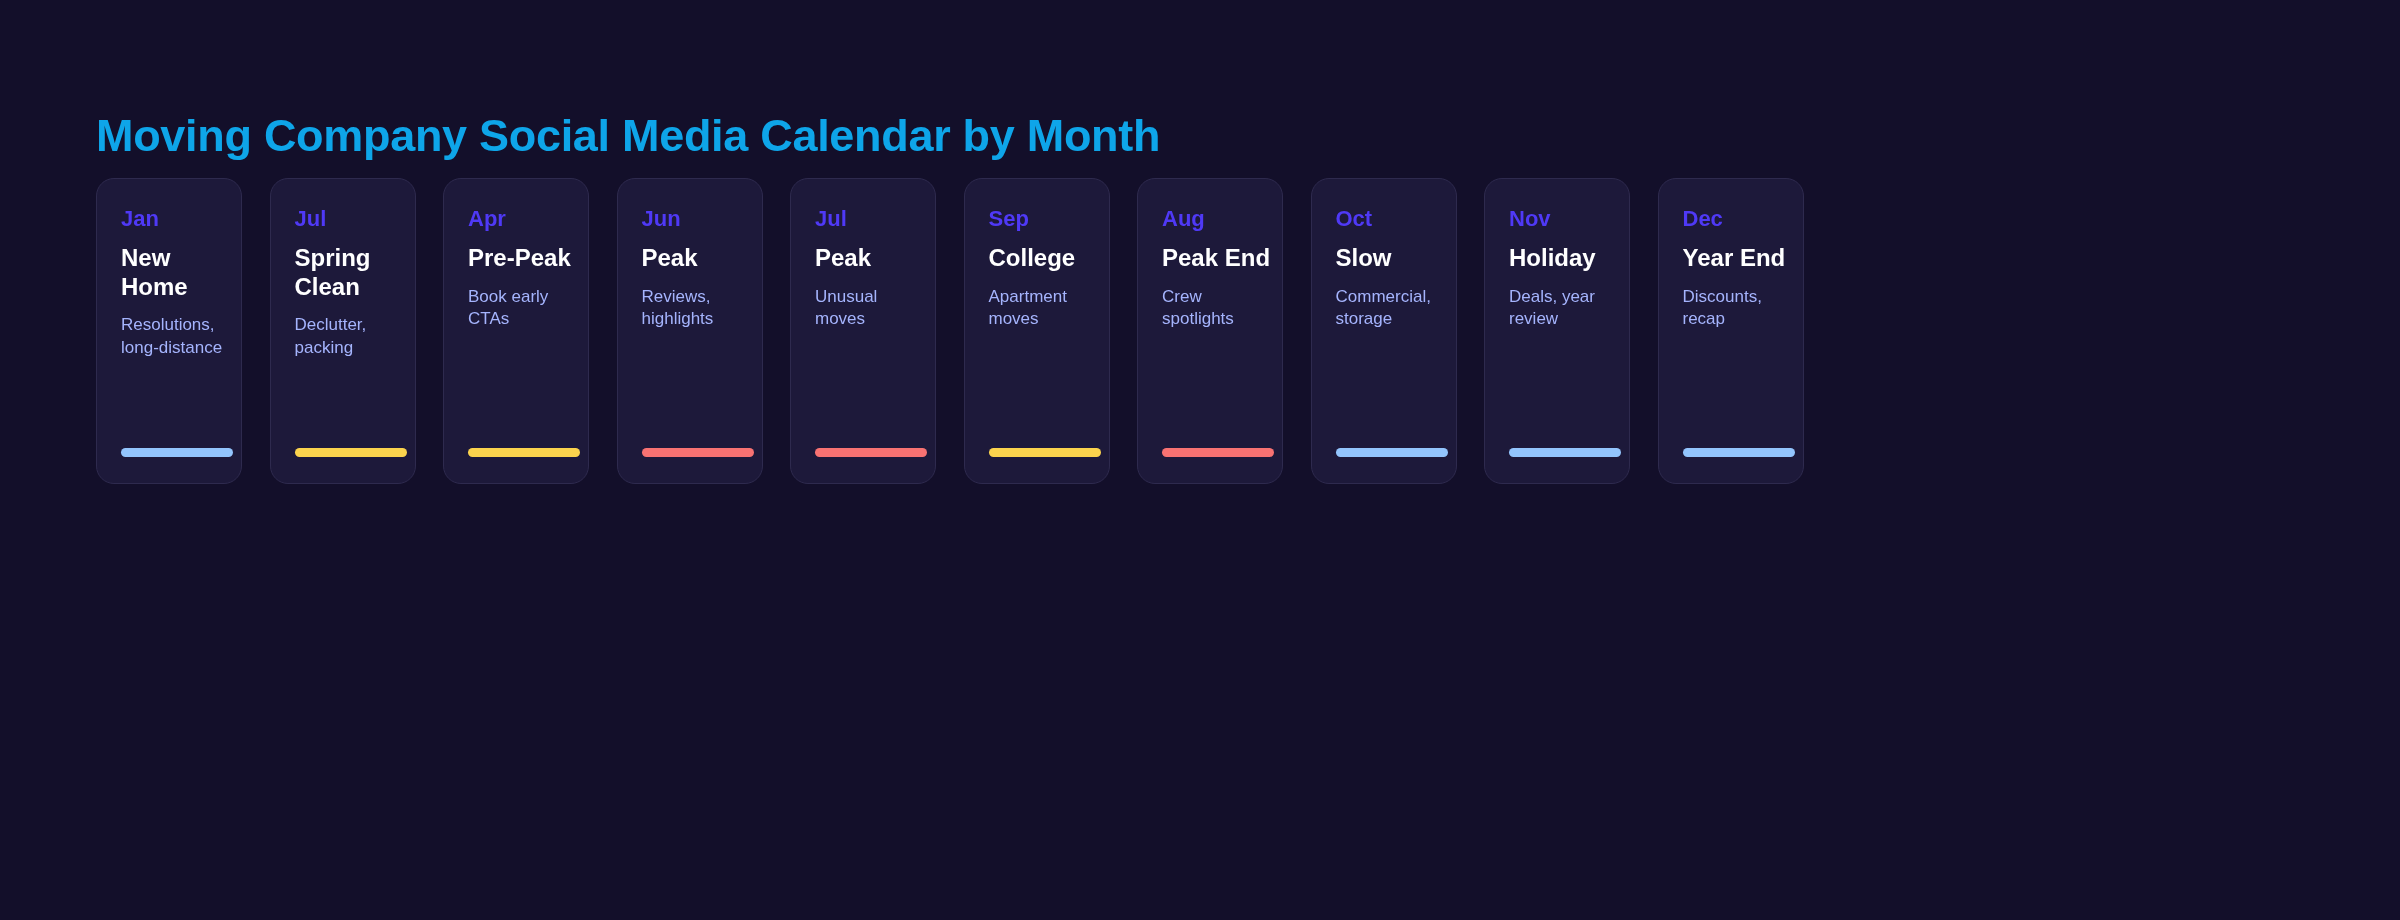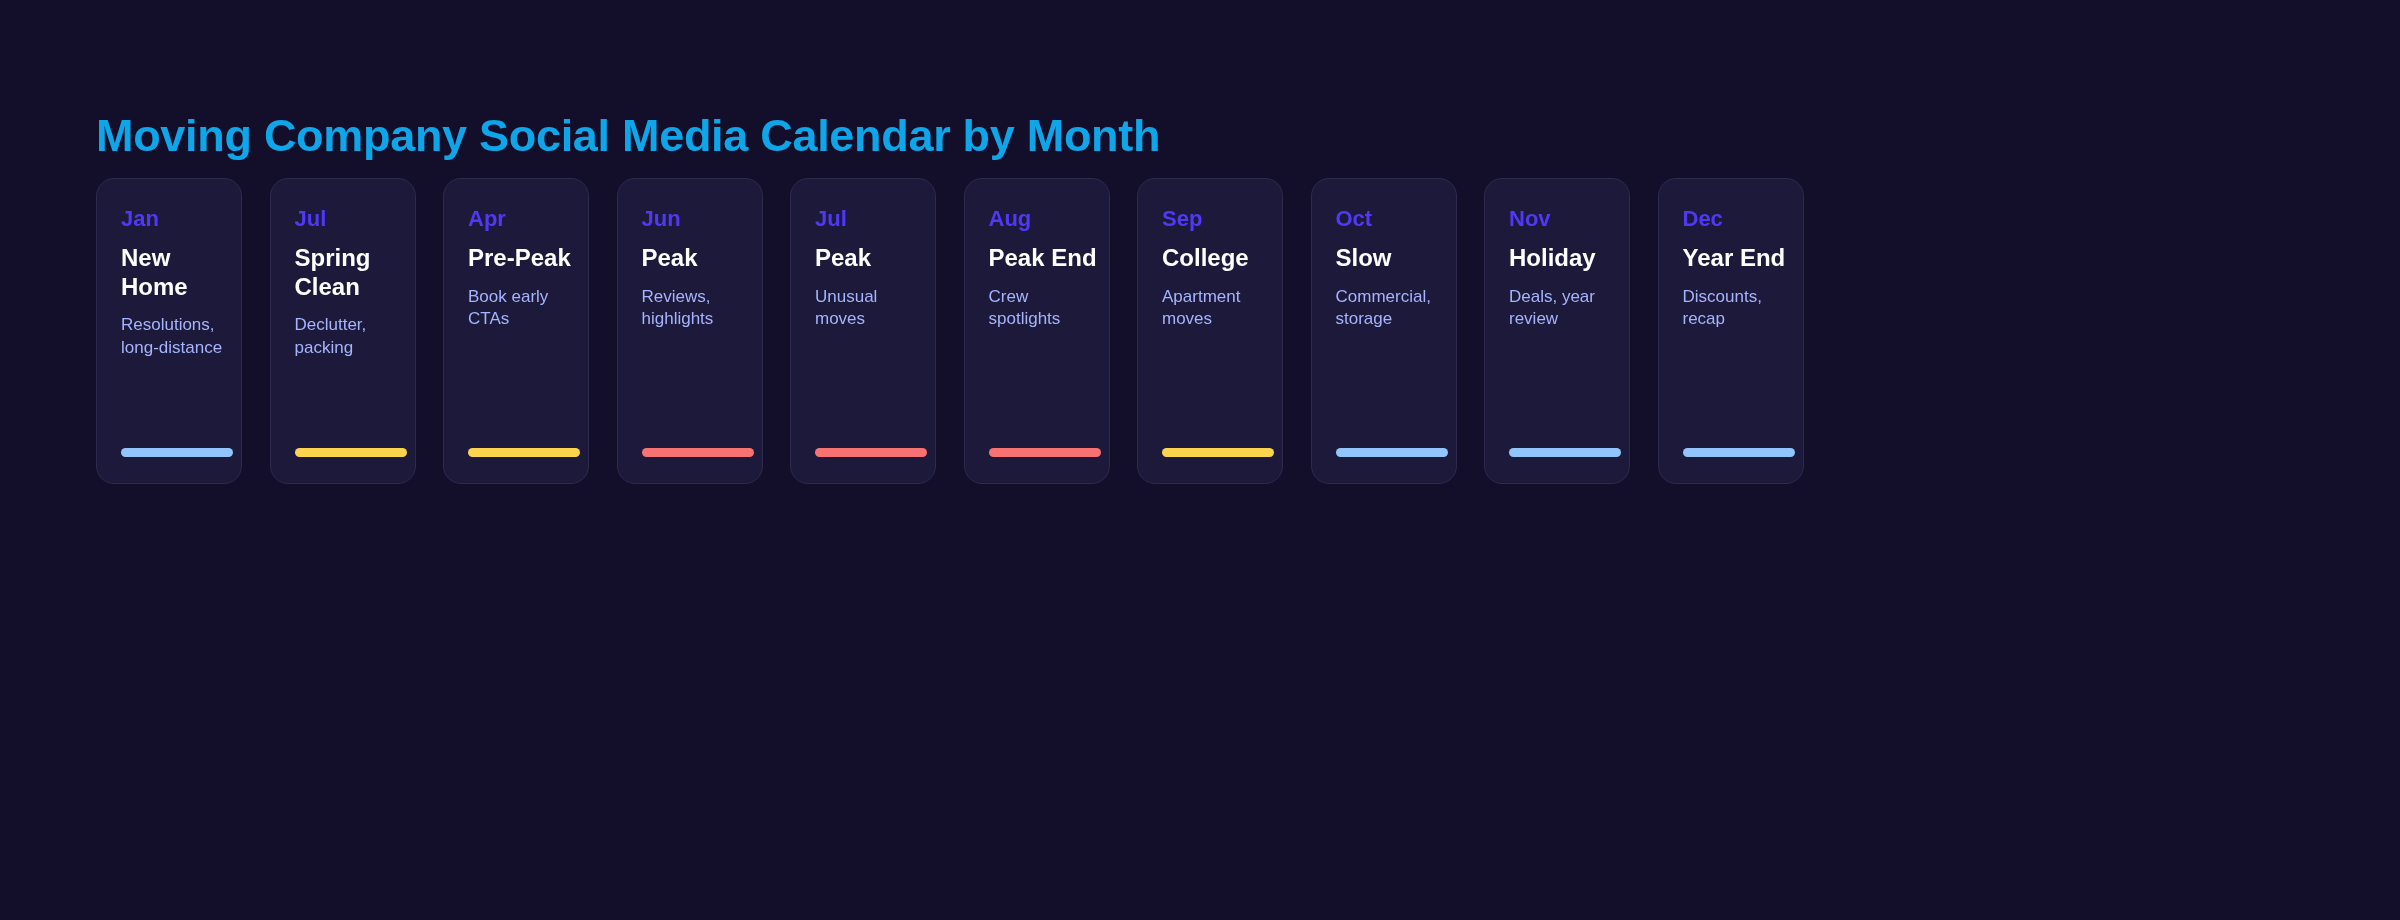--- a/index.html
+++ b/index.html
@@ -126,33 +126,33 @@
       </div>
       <div class="month-card">
         <div class="month-label">Jul</div>
         <div class="month-theme">Peak</div>
         <div class="month-note">Unusual moves</div>
         <div class="bar-slot">
           <div class="intensity-bar" style="background: rgb(248, 114, 114);"></div>
         </div>
       </div>
       <div class="month-card">
+        <div class="month-label">Sep</div>
+        <div class="month-theme">College</div>
+        <div class="month-note">Apartment moves</div>
+        <div class="bar-slot">
+          <div class="intensity-bar" style="background: rgb(251, 211, 77);"></div>
+        </div>
+      </div>
+      <div class="month-card">
         <div class="month-label">Aug</div>
         <div class="month-theme">Peak End</div>
         <div class="month-note">Crew spotlights</div>
         <div class="bar-slot">
           <div class="intensity-bar" style="background: rgb(248, 114, 114);"></div>
-        </div>
-      </div>
-      <div class="month-card">
-        <div class="month-label">Sep</div>
-        <div class="month-theme">College</div>
-        <div class="month-note">Apartment moves</div>
-        <div class="bar-slot">
-          <div class="intensity-bar" style="background: rgb(251, 211, 77);"></div>
         </div>
       </div>
       <div class="month-card">
         <div class="month-label">Oct</div>
         <div class="month-theme">Slow</div>
         <div class="month-note">Commercial, storage</div>
         <div class="bar-slot">
           <div class="intensity-bar" style="background: rgb(147, 197, 253);"></div>
         </div>
       </div>

